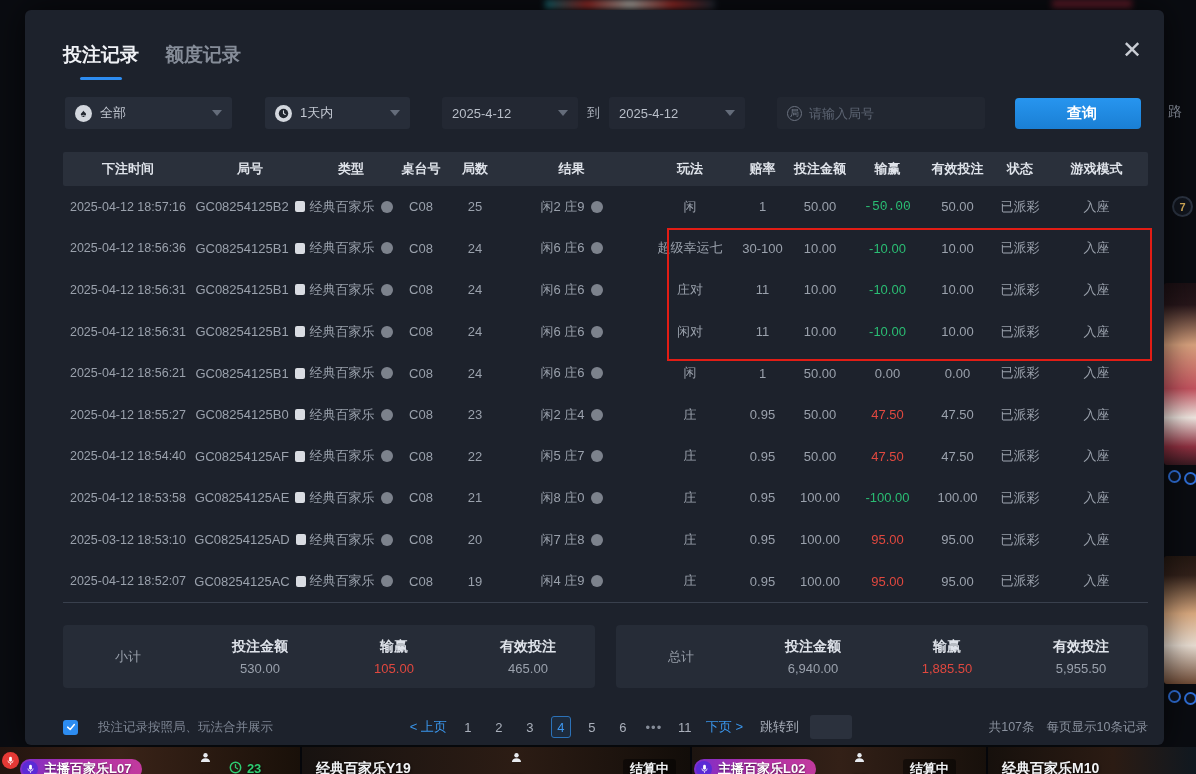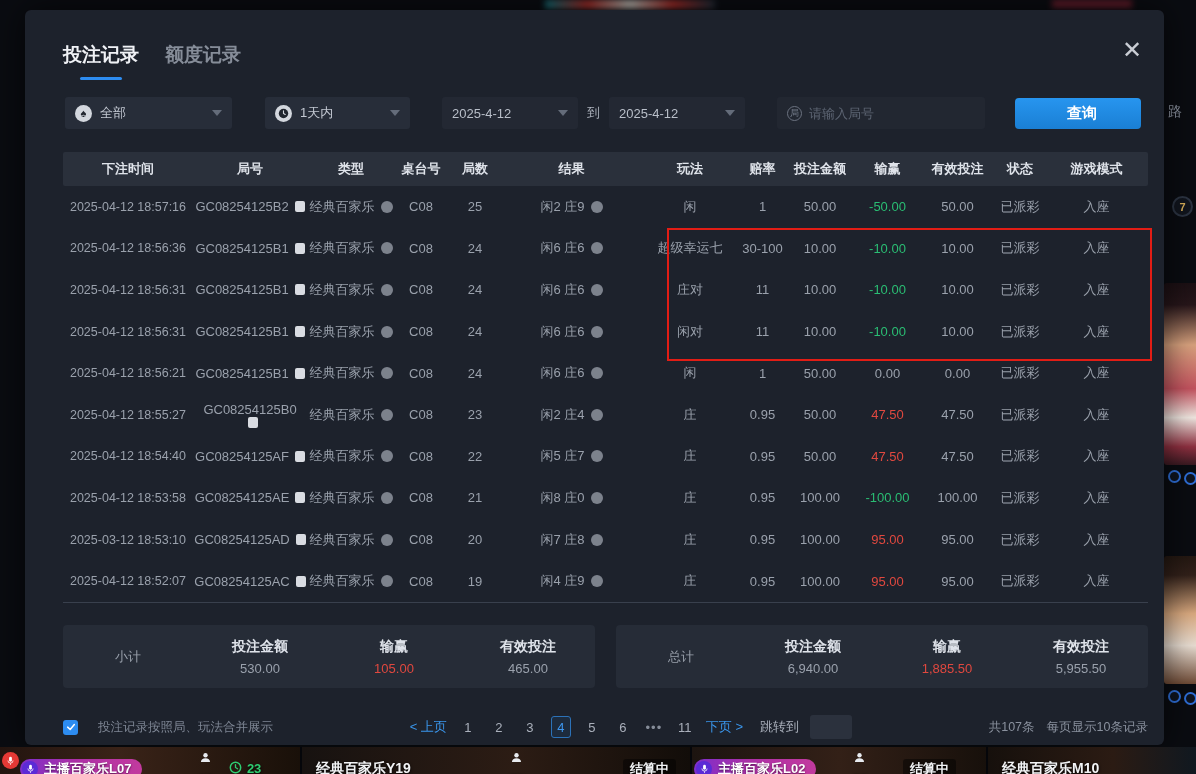--- a/index.html
+++ b/index.html
@@ -233,21 +233,21 @@
           </div>
           <div class="c" style="width: 100px;">
             <span>闲</span>
           </div>
           <div class="c" style="width: 45px;">
             <span>1</span>
           </div>
           <div class="c" style="width: 70px;">
             <span>50.00</span>
           </div>
-          <div class="c" style="width: 65px;">
+          <div class="c" style="width: 65px; font-family: Liberation Mono, monospace;">
             <span class="wl-green">-50.00</span>
           </div>
           <div class="c" style="width: 75px;">
             <span>50.00</span>
           </div>
           <div class="c" style="width: 50px;">
             <span>已派彩</span>
           </div>
           <div class="c" style="width: 103px;">
             <span>入座</span>
@@ -426,21 +426,21 @@
             <span>已派彩</span>
           </div>
           <div class="c" style="width: 103px;">
             <span>入座</span>
           </div>
         </div>
         <div class="trow">
           <div class="c" style="width: 130px;">
             <span>2025-04-12 18:55:27</span>
           </div>
-          <div class="c" style="width: 114px; flex-direction: column;">
+          <div class="c" style="width: 114px;">
             <span>GC08254125B0</span>
             <span class="copy-icon"></span>
           </div>
           <div class="c" style="width: 88px;">
             <span>经典百家乐</span>
             <span class="info-dot"></span>
           </div>
           <div class="c" style="width: 52px;">
             <span>C08</span>
           </div>

